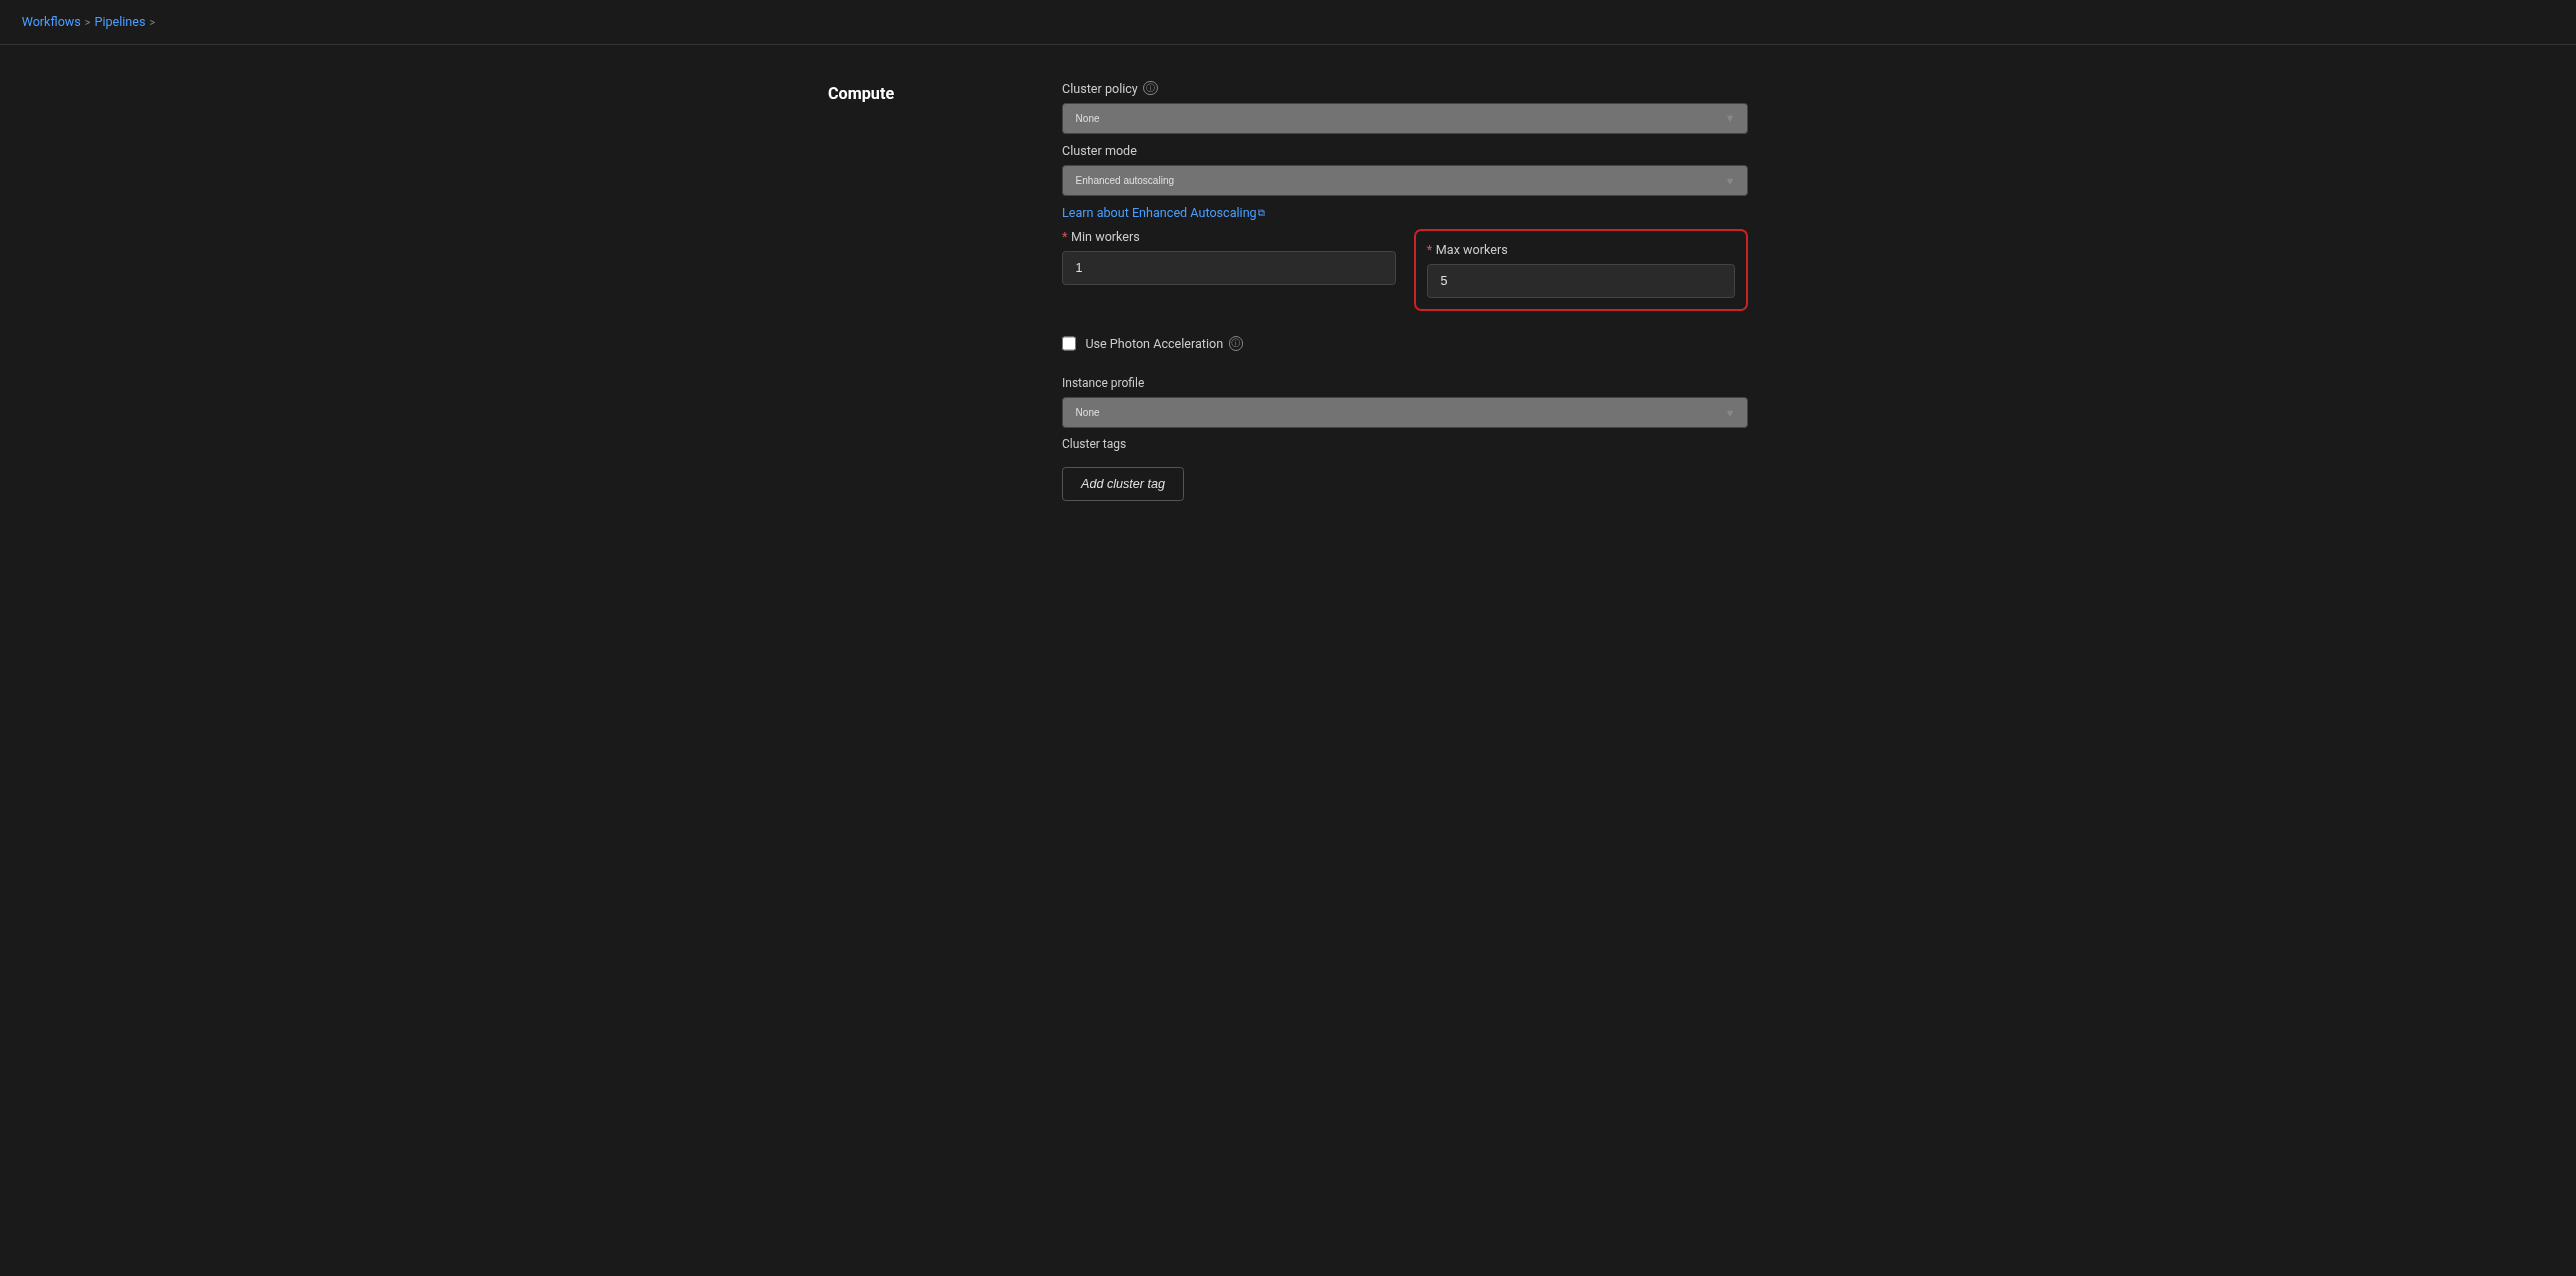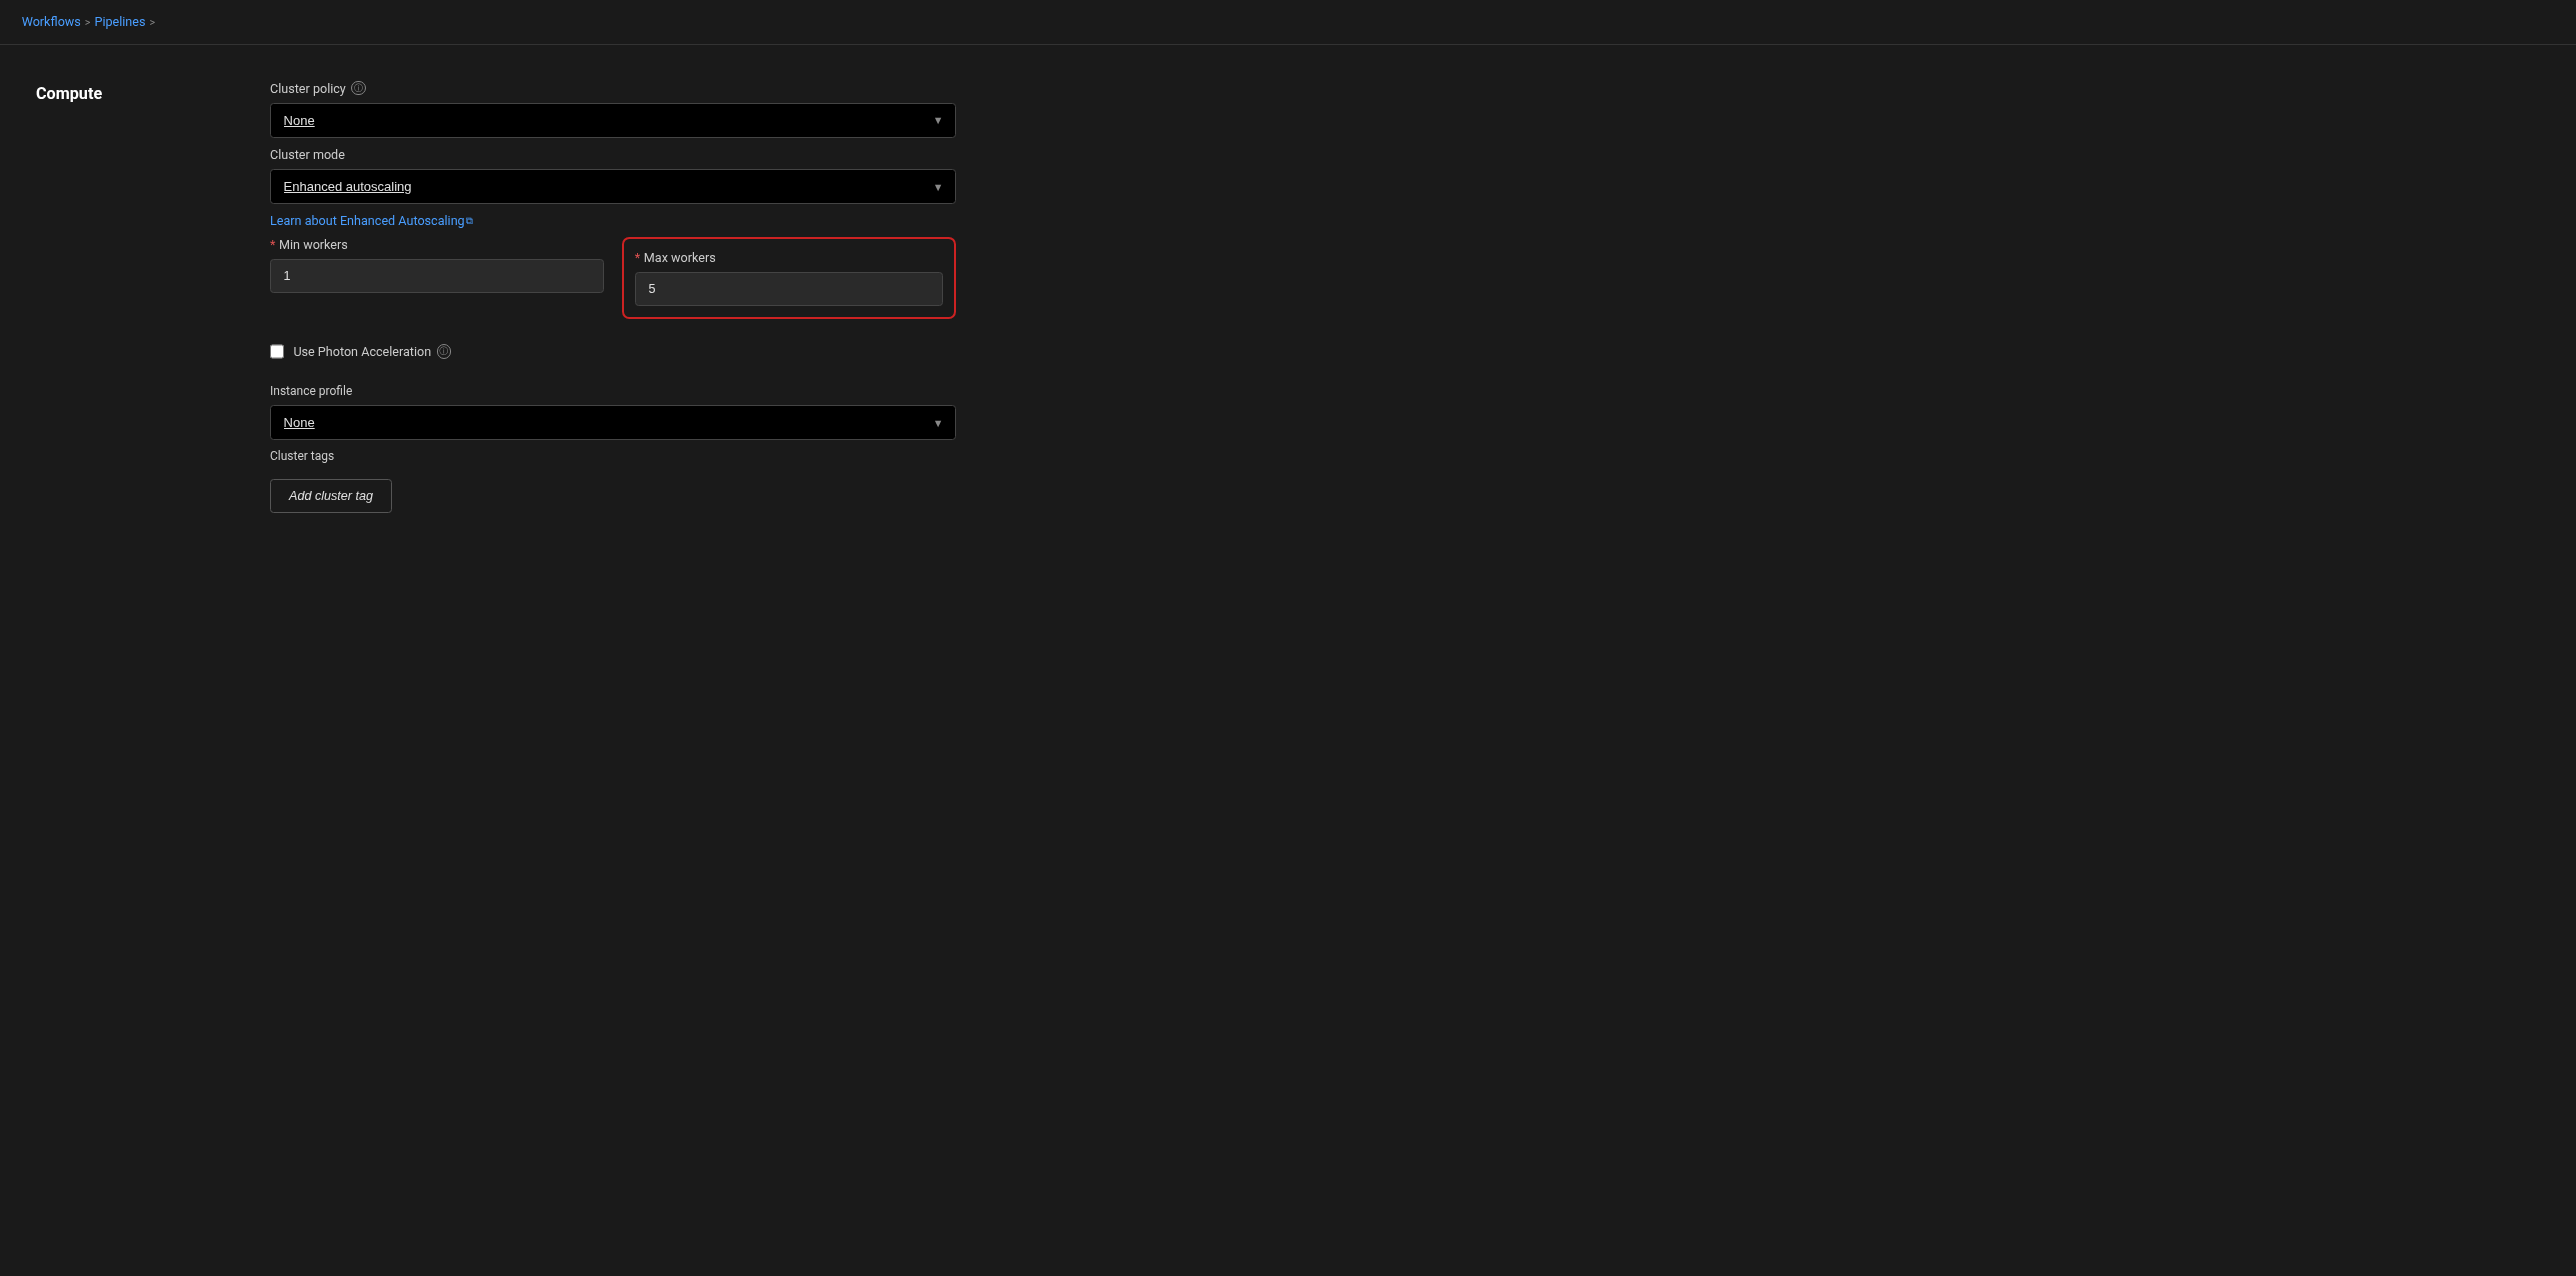--- a/index.html
+++ b/index.html
@@ -38,20 +38,21 @@
     .divider {
       height: 0.9px;
       background-color: #333;
       margin: 0 0 36px 0;
     }
 
     .main-content {
       display: flex;
       padding: 0 36px;
       gap: 72px;
+      justify-content: center;
     }
 
     .section-title {
       font-size: 16.2px;
       font-weight: 700;
       color: #ffffff;
       min-width: 162px;
       padding-top: 3.6px;
     }
 
@@ -86,30 +87,29 @@
       cursor: pointer;
       flex-shrink: 0;
     }
 
     .select-wrapper {
       position: relative;
     }
 
     .form-select {
       width: 100%;
-      background-color: #000000;
+      background-color: #737373;
       border: 0.9px solid #444;
       border-radius: 3.6px;
       color: #e0e0e0;
       padding: 9px 36px 9px 12.6px;
-      font-size: 13px;
+      font-size: 10px;
       appearance: none;
       cursor: pointer;
       outline: none;
-      text-decoration: underline;
     }
 
     .chevron-down {
       position: absolute;
       right: 12.6px;
       top: 50%;
       transform: translateY(-50%);
       pointer-events: none;
       color: #888;
       font-size: 10.8px;

